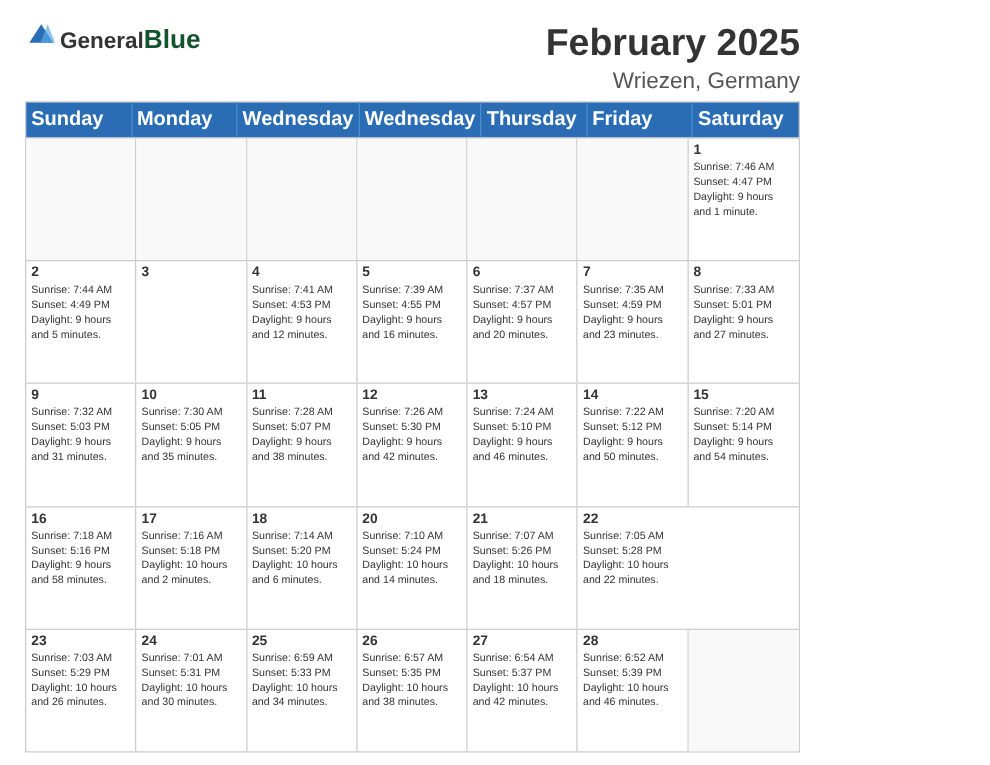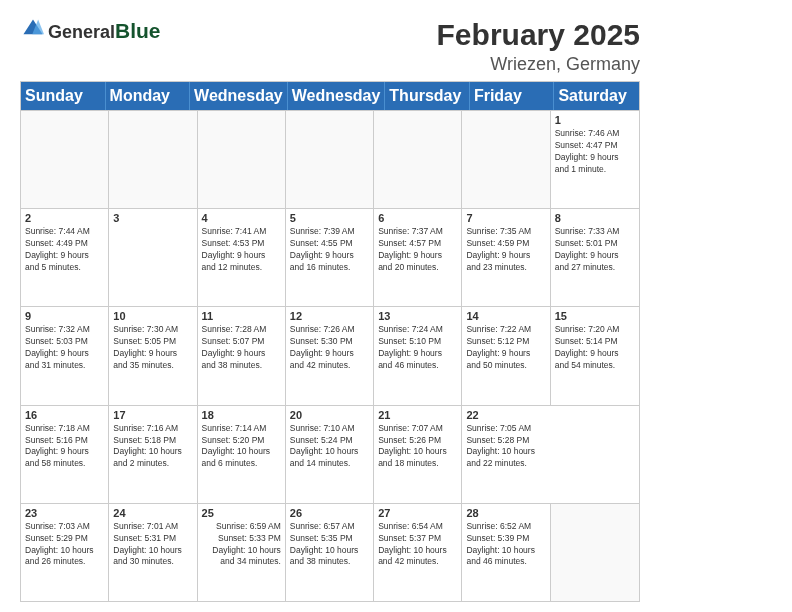--- a/index.html
+++ b/index.html
@@ -283,21 +283,21 @@
 Daylight: 10 hours and 26 minutes.</div>
           </div>
           <div class="cal-cell">
             <span class="day-num">24</span>
             <div class="day-info" style="white-space: pre-line;">Sunrise: 7:01 AM
 Sunset: 5:31 PM
 Daylight: 10 hours and 30 minutes.</div>
           </div>
           <div class="cal-cell">
             <span class="day-num">25</span>
-            <div class="day-info" style="white-space: pre-line; text-align: right;">Sunrise: 6:59 AM
+            <div class="day-info" style="white-space: pre-line;">Sunrise: 6:59 AM
 Sunset: 5:33 PM
 Daylight: 10 hours and 34 minutes.</div>
           </div>
           <div class="cal-cell">
             <span class="day-num">26</span>
             <div class="day-info" style="white-space: pre-line;">Sunrise: 6:57 AM
 Sunset: 5:35 PM
 Daylight: 10 hours and 38 minutes.</div>
           </div>
           <div class="cal-cell">

